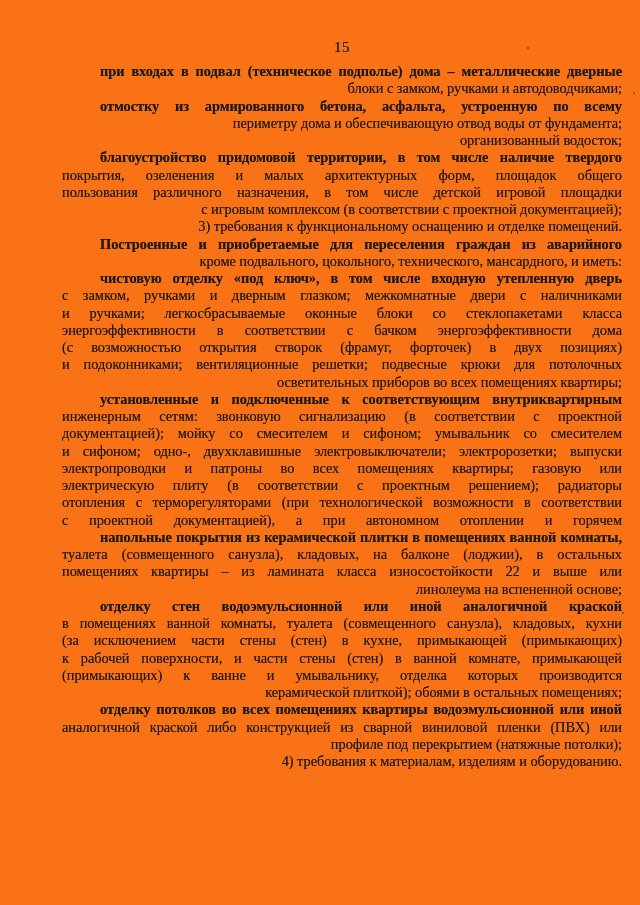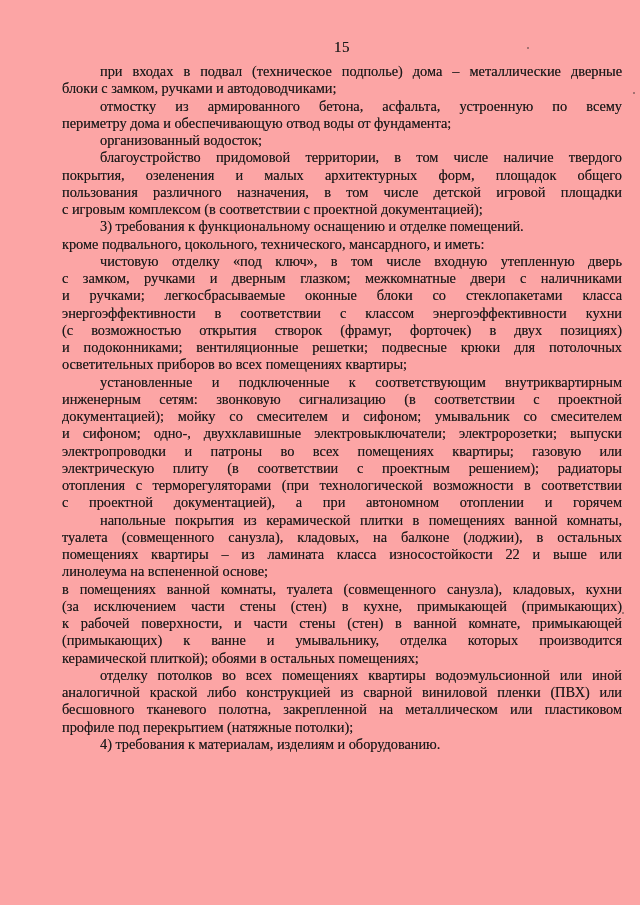--- a/index.html
+++ b/index.html
@@ -7,21 +7,21 @@
     padding: 0;
     width: 640px;
     height: 905px;
     overflow: hidden;
     background: #ffffff;
   }
   .page {
     position: relative;
     width: 640px;
     height: 905px;
-    background: #fca5a5;
+    background: #f97316;
     font-family: "Liberation Serif", "DejaVu Serif", serif;
     color: #1b1b1b;
   }
   .page-number {
     position: absolute;
     top: 38px;
     left: 62px;
     width: 560px;
     text-align: center;
     font-size: 15px;
@@ -34,35 +34,36 @@
     top: 63px;
     left: 62px;
     width: 560px;
     font-size: 14.4px;
     line-height: 17.25px;
     letter-spacing: -0.05px;
     text-shadow: 0 0 0.4px rgba(0,0,0,0.55);
   }
   .ln {
     white-space: nowrap;
-    text-align: left;
+    text-align: right;
   }
   .ln.j {
     white-space: normal;
     text-align: justify;
     text-align-last: justify;
     overflow: hidden;
     height: 17.25px;
   }
   .ln.ind {
     padding-left: 38px;
   }
   .ln.j.ind {
     padding-left: 0;
     text-indent: 38px;
+    font-weight: bold;
   }
   .speck {
     position: absolute;
     width: 2px;
     height: 2px;
     border-radius: 50%;
     background: rgba(40,40,40,0.55);
   }
 </style>
 </head>
@@ -74,47 +75,48 @@
       <div class="ln ind j">при входах в подвал (техническое подполье) дома – металлические дверные</div>
       <div class="ln">блоки с замком, ручками и автодоводчиками;</div>
       <div class="ln ind j">отмостку из армированного бетона, асфальта, устроенную по всему</div>
       <div class="ln">периметру дома и обеспечивающую отвод воды от фундамента;</div>
       <div class="ln ind">организованный водосток;</div>
       <div class="ln ind j">благоустройство придомовой территории, в том числе наличие твердого</div>
       <div class="ln j">покрытия, озеленения и малых архитектурных форм, площадок общего</div>
       <div class="ln j">пользования различного назначения, в том числе детской игровой площадки</div>
       <div class="ln">с игровым комплексом (в соответствии с проектной документацией);</div>
       <div class="ln ind">3) требования к функциональному оснащению и отделке помещений.</div>
+      <div class="ln ind j">Построенные и приобретаемые для переселения граждан из аварийного</div>
       <div class="ln">кроме подвального, цокольного, технического, мансардного, и иметь:</div>
       <div class="ln ind j">чистовую отделку «под ключ», в том числе входную утепленную дверь</div>
       <div class="ln j">с замком, ручками и дверным глазком; межкомнатные двери с наличниками</div>
       <div class="ln j">и ручками; легкосбрасываемые оконные блоки со стеклопакетами класса</div>
-      <div class="ln j">энергоэффективности в соответствии с классом энергоэффективности кухни</div>
+      <div class="ln j">энергоэффективности в соответствии с бачком энергоэффективности дома</div>
       <div class="ln j">(с возможностью открытия створок (фрамуг, форточек) в двух позициях)</div>
       <div class="ln j">и подоконниками; вентиляционные решетки; подвесные крюки для потолочных</div>
       <div class="ln">осветительных приборов во всех помещениях квартиры;</div>
       <div class="ln ind j">установленные и подключенные к соответствующим внутриквартирным</div>
       <div class="ln j">инженерным сетям: звонковую сигнализацию (в соответствии с проектной</div>
       <div class="ln j">документацией); мойку со смесителем и сифоном; умывальник со смесителем</div>
       <div class="ln j">и сифоном; одно-, двухклавишные электровыключатели; электророзетки; выпуски</div>
       <div class="ln j">электропроводки и патроны во всех помещениях квартиры; газовую или</div>
       <div class="ln j">электрическую плиту (в соответствии с проектным решением); радиаторы</div>
       <div class="ln j">отопления с терморегуляторами (при технологической возможности в соответствии</div>
       <div class="ln j">с проектной документацией), а при автономном отоплении и горячем</div>
       <div class="ln ind j">напольные покрытия из керамической плитки в помещениях ванной комнаты,</div>
       <div class="ln j">туалета (совмещенного санузла), кладовых, на балконе (лоджии), в остальных</div>
       <div class="ln j">помещениях квартиры – из ламината класса износостойкости 22 и выше или</div>
       <div class="ln">линолеума на вспененной основе;</div>
+      <div class="ln ind j">отделку стен водоэмульсионной или иной аналогичной краской</div>
       <div class="ln j">в помещениях ванной комнаты, туалета (совмещенного санузла), кладовых, кухни</div>
       <div class="ln j">(за исключением части стены (стен) в кухне, примыкающей (примыкающих)</div>
       <div class="ln j">к рабочей поверхности, и части стены (стен) в ванной комнате, примыкающей</div>
       <div class="ln j">(примыкающих) к ванне и умывальнику, отделка которых производится</div>
       <div class="ln">керамической плиткой); обоями в остальных помещениях;</div>
       <div class="ln ind j">отделку потолков во всех помещениях квартиры водоэмульсионной или иной</div>
       <div class="ln j">аналогичной краской либо конструкцией из сварной виниловой пленки (ПВХ) или</div>
-      <div class="ln j">бесшовного тканевого полотна, закрепленной на металлическом или пластиковом</div>
       <div class="ln">профиле под перекрытием (натяжные потолки);</div>
       <div class="ln ind">4) требования к материалам, изделиям и оборудованию.</div>
     </div>
 <div class="speck" style="left: 527px; top: 47px;"></div>
     <div class="speck" style="left: 633px; top: 92px;"></div>
     <div class="speck" style="left: 622px; top: 612px;"></div>
   </div>
 
 </body></html>

